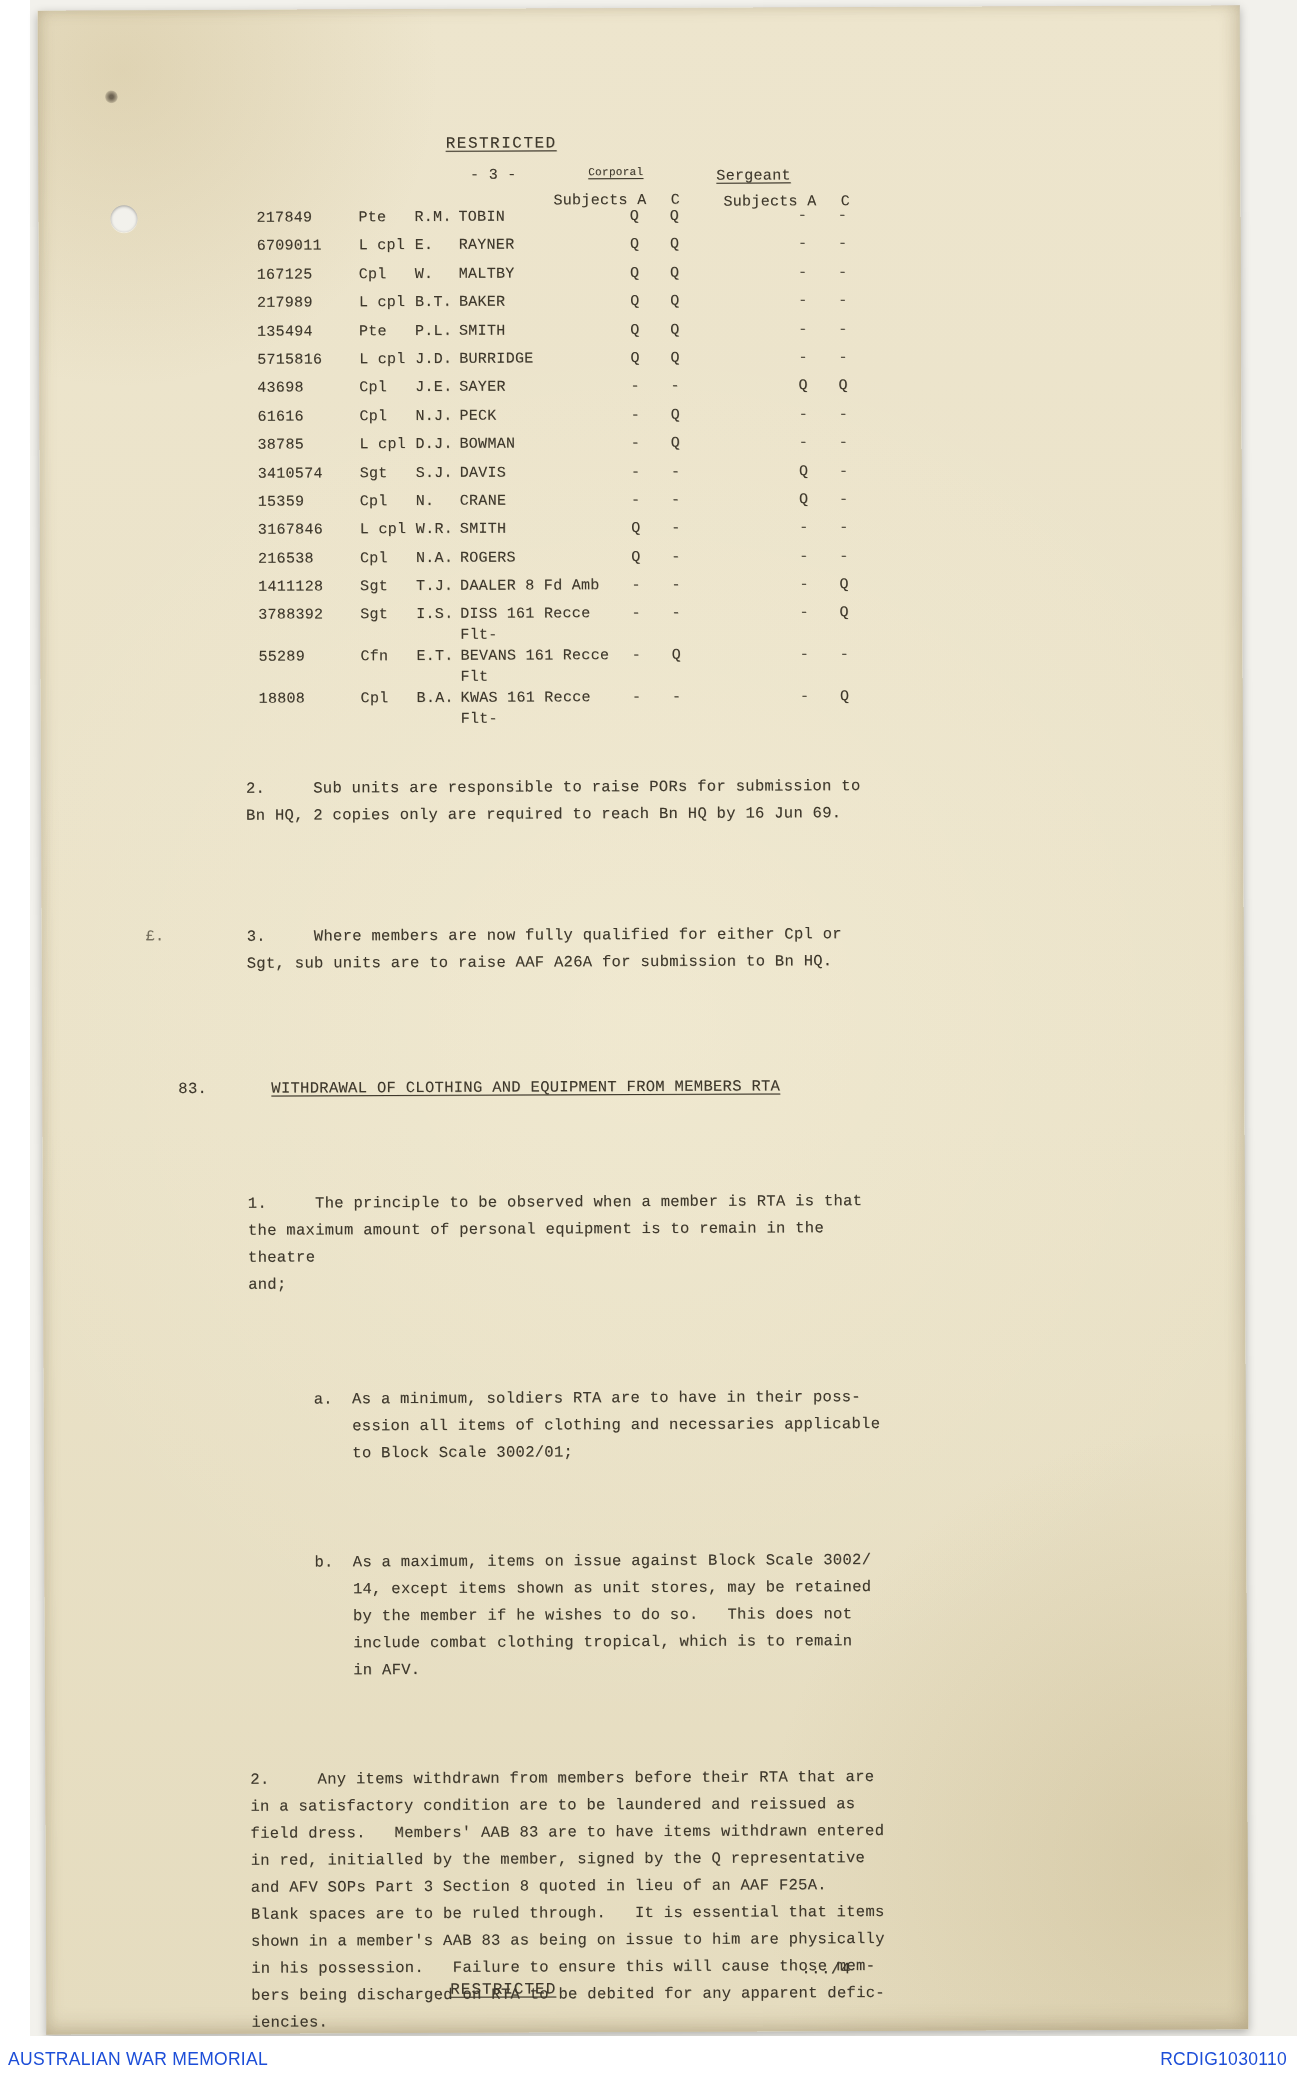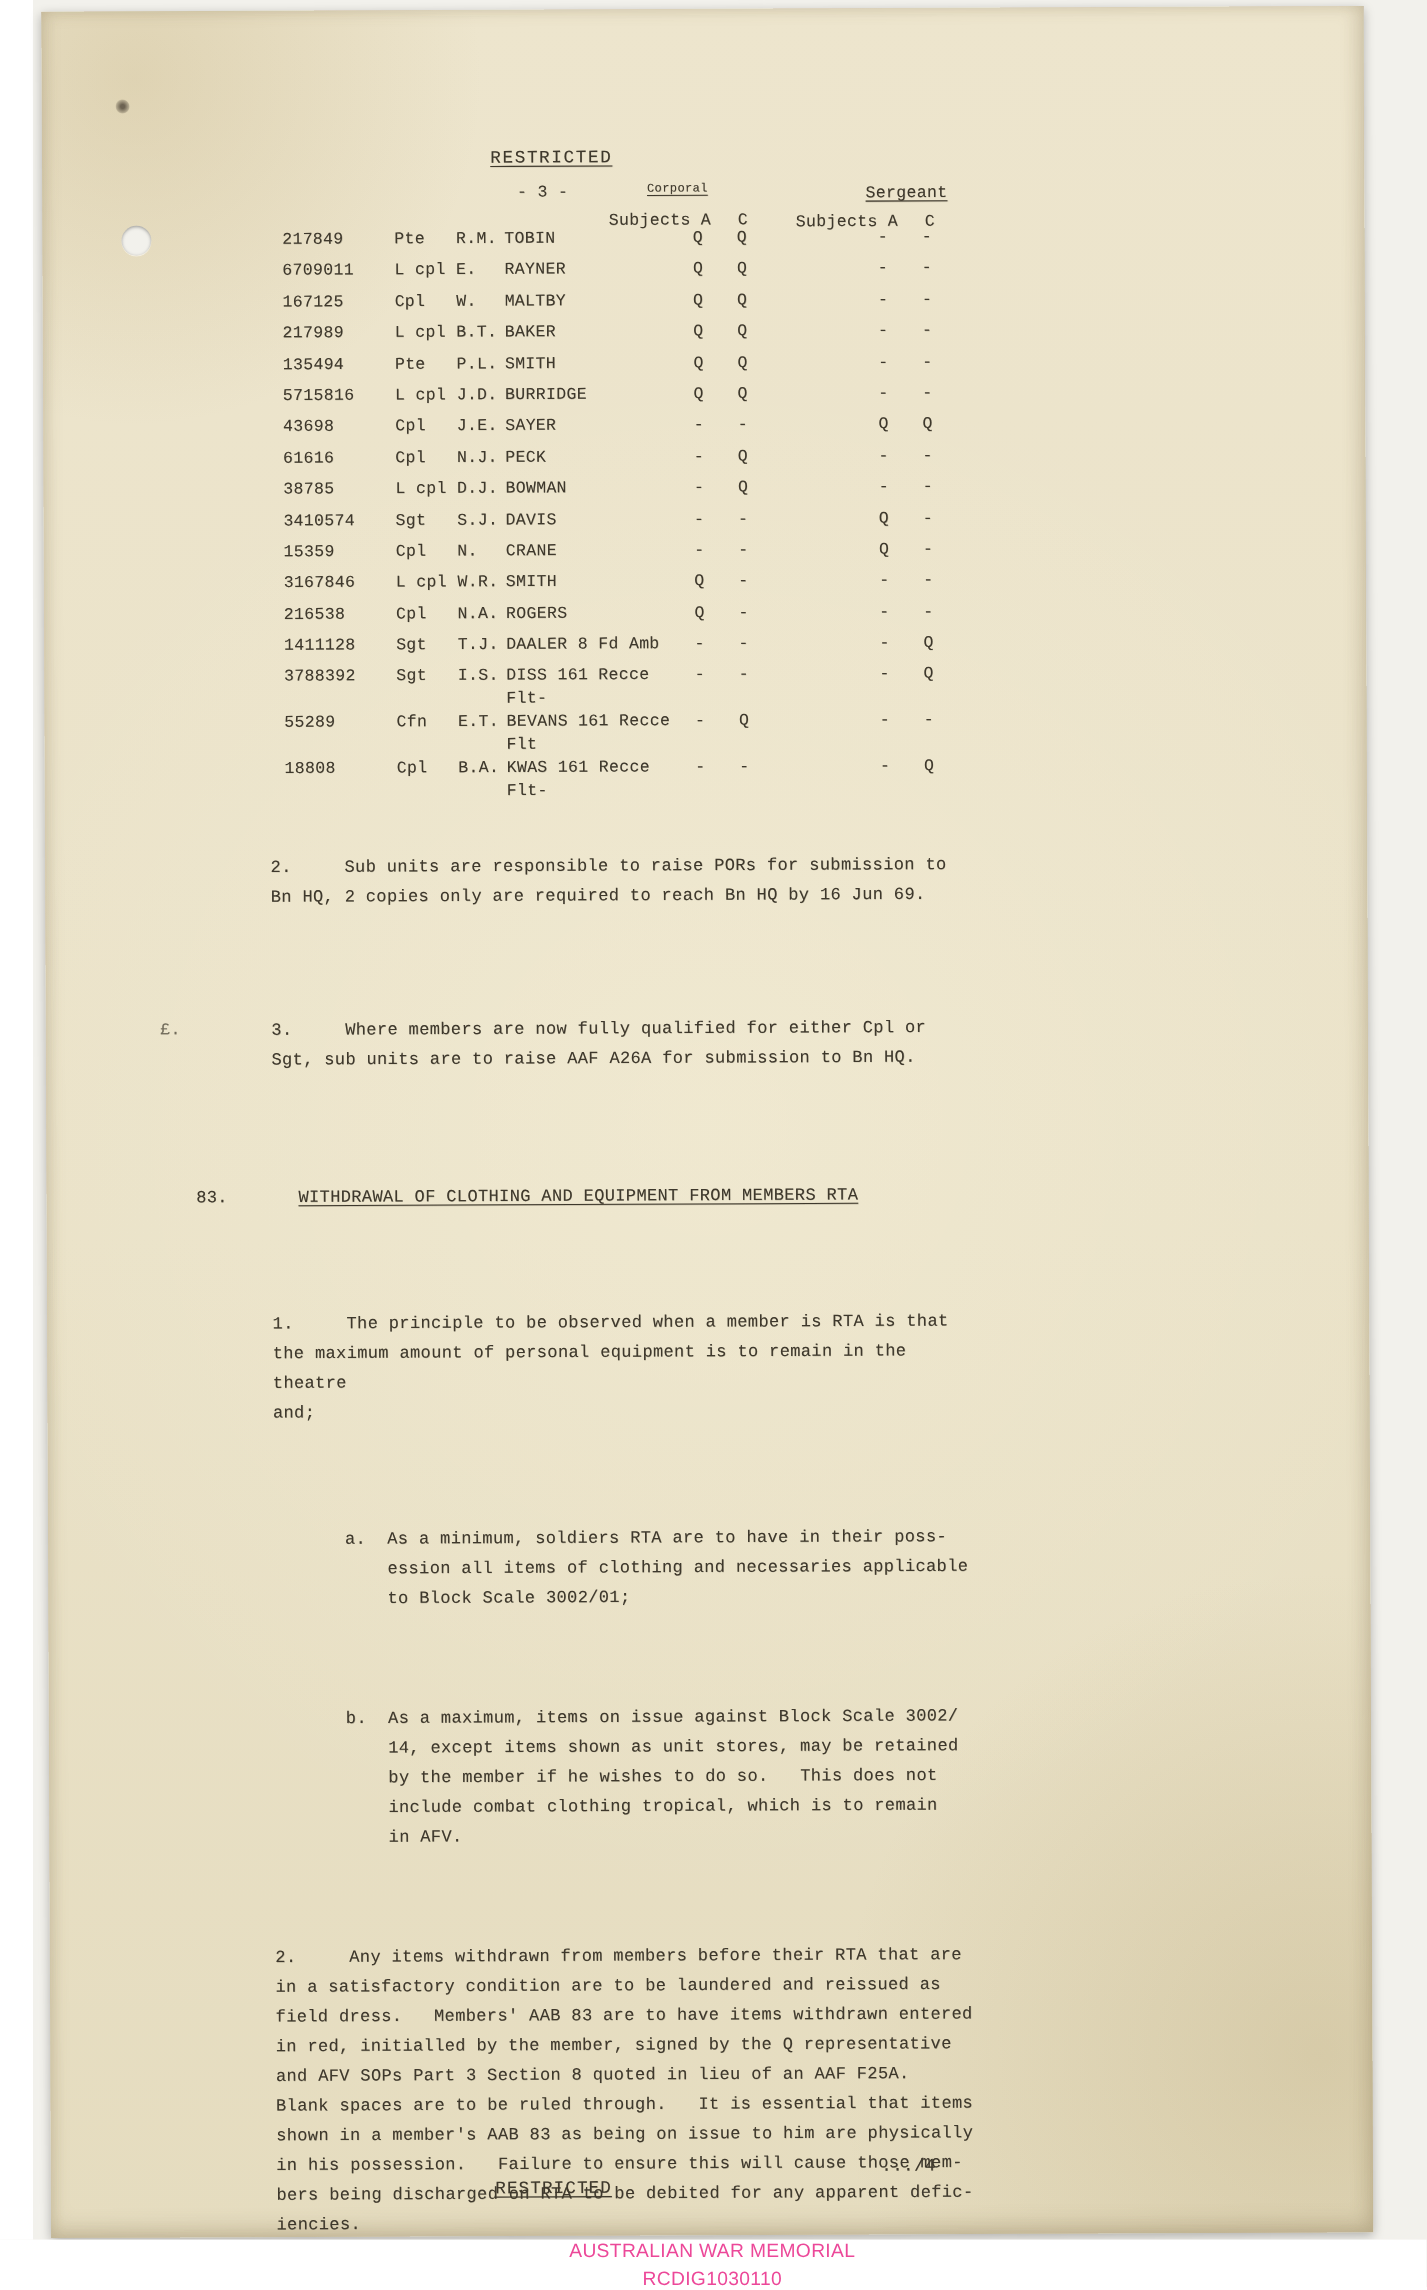--- a/index.html
+++ b/index.html
@@ -47,21 +47,21 @@
     left: 67px; top: 80px; width: 13px; height: 13px; border-radius: 45% 55% 50% 50%;
     background: radial-gradient(circle, #6d6352 20%, rgba(109,99,82,0.4) 60%, transparent 75%);
   }
   .margin-note {
     left: 104px; top: 918px; font-size: 15px; color: rgba(62,56,44,0.55);
   }
 
   .classification-top { left: 398px; top: 126px; width: 130px; text-align: center; font-size: 16px; letter-spacing: 1.5px; }
   .page-number      { left: 405px; top: 158px; width: 100px; text-align: center; font-size: 15px; }
   .hdr-corporal     { left: 505px; top: 158px; width: 145px; text-align: center; font-size: 11px; }
-  .hdr-sergeant     { left: 678px; top: 160px; width: 145px; text-align: right; font-size: 15px; }
+  .hdr-sergeant     { left: 678px; top: 160px; width: 145px; text-align: left; font-size: 15px; }
   .sub-cpl          { left: 458px; top: 184px; width: 150px; text-align: right;  font-size: 15px; }
   .sub-cpl-c        { left: 626px; top: 184px; width: 22px;  text-align: center; font-size: 15px; }
   .sub-sgt          { left: 628px; top: 186px; width: 150px; text-align: right;  font-size: 15px; }
   .sub-sgt-c        { left: 796px; top: 186px; width: 22px;  text-align: center; font-size: 15px; }
 
   .qual-table { left: 218px; top: 198px; width: 620px; font-size: 15px; }
   .trow {
     position: relative; display: grid;
     grid-template-columns: 102px 56px 44px 156px 40px 40px 88px 40px 40px;
     min-height: 28.4px; line-height: 21px; align-items: start;
@@ -82,21 +82,21 @@
 
   .classification-bottom { left: 392px; top: 1972px; width: 130px; text-align: center; font-size: 16px; letter-spacing: 1px; }
   .continuation { left: 755px; top: 1953px; width: 90px; font-size: 16px; }
 
   .awm-bar {
     position: absolute; left: 0; right: 0; bottom: 0; height: 46px;
     background: #ffffff;
     display: flex; justify-content: space-between; align-items: center;
     padding: 0 10px 0 8px;
     font-family: "Liberation Sans", sans-serif;
-    font-size: 17.5px; color: #ec4899; letter-spacing: 0.3px; flex-direction: column;
+    font-size: 17.5px; color: #1d4ed8; letter-spacing: 0.3px;
   }
 </style>
 </head>
 <body>
 
 <div class="white-strip"></div>
 
 <div class="paper">
   <div class="punch-hole"></div>
   <div class="paper-speck"></div>

